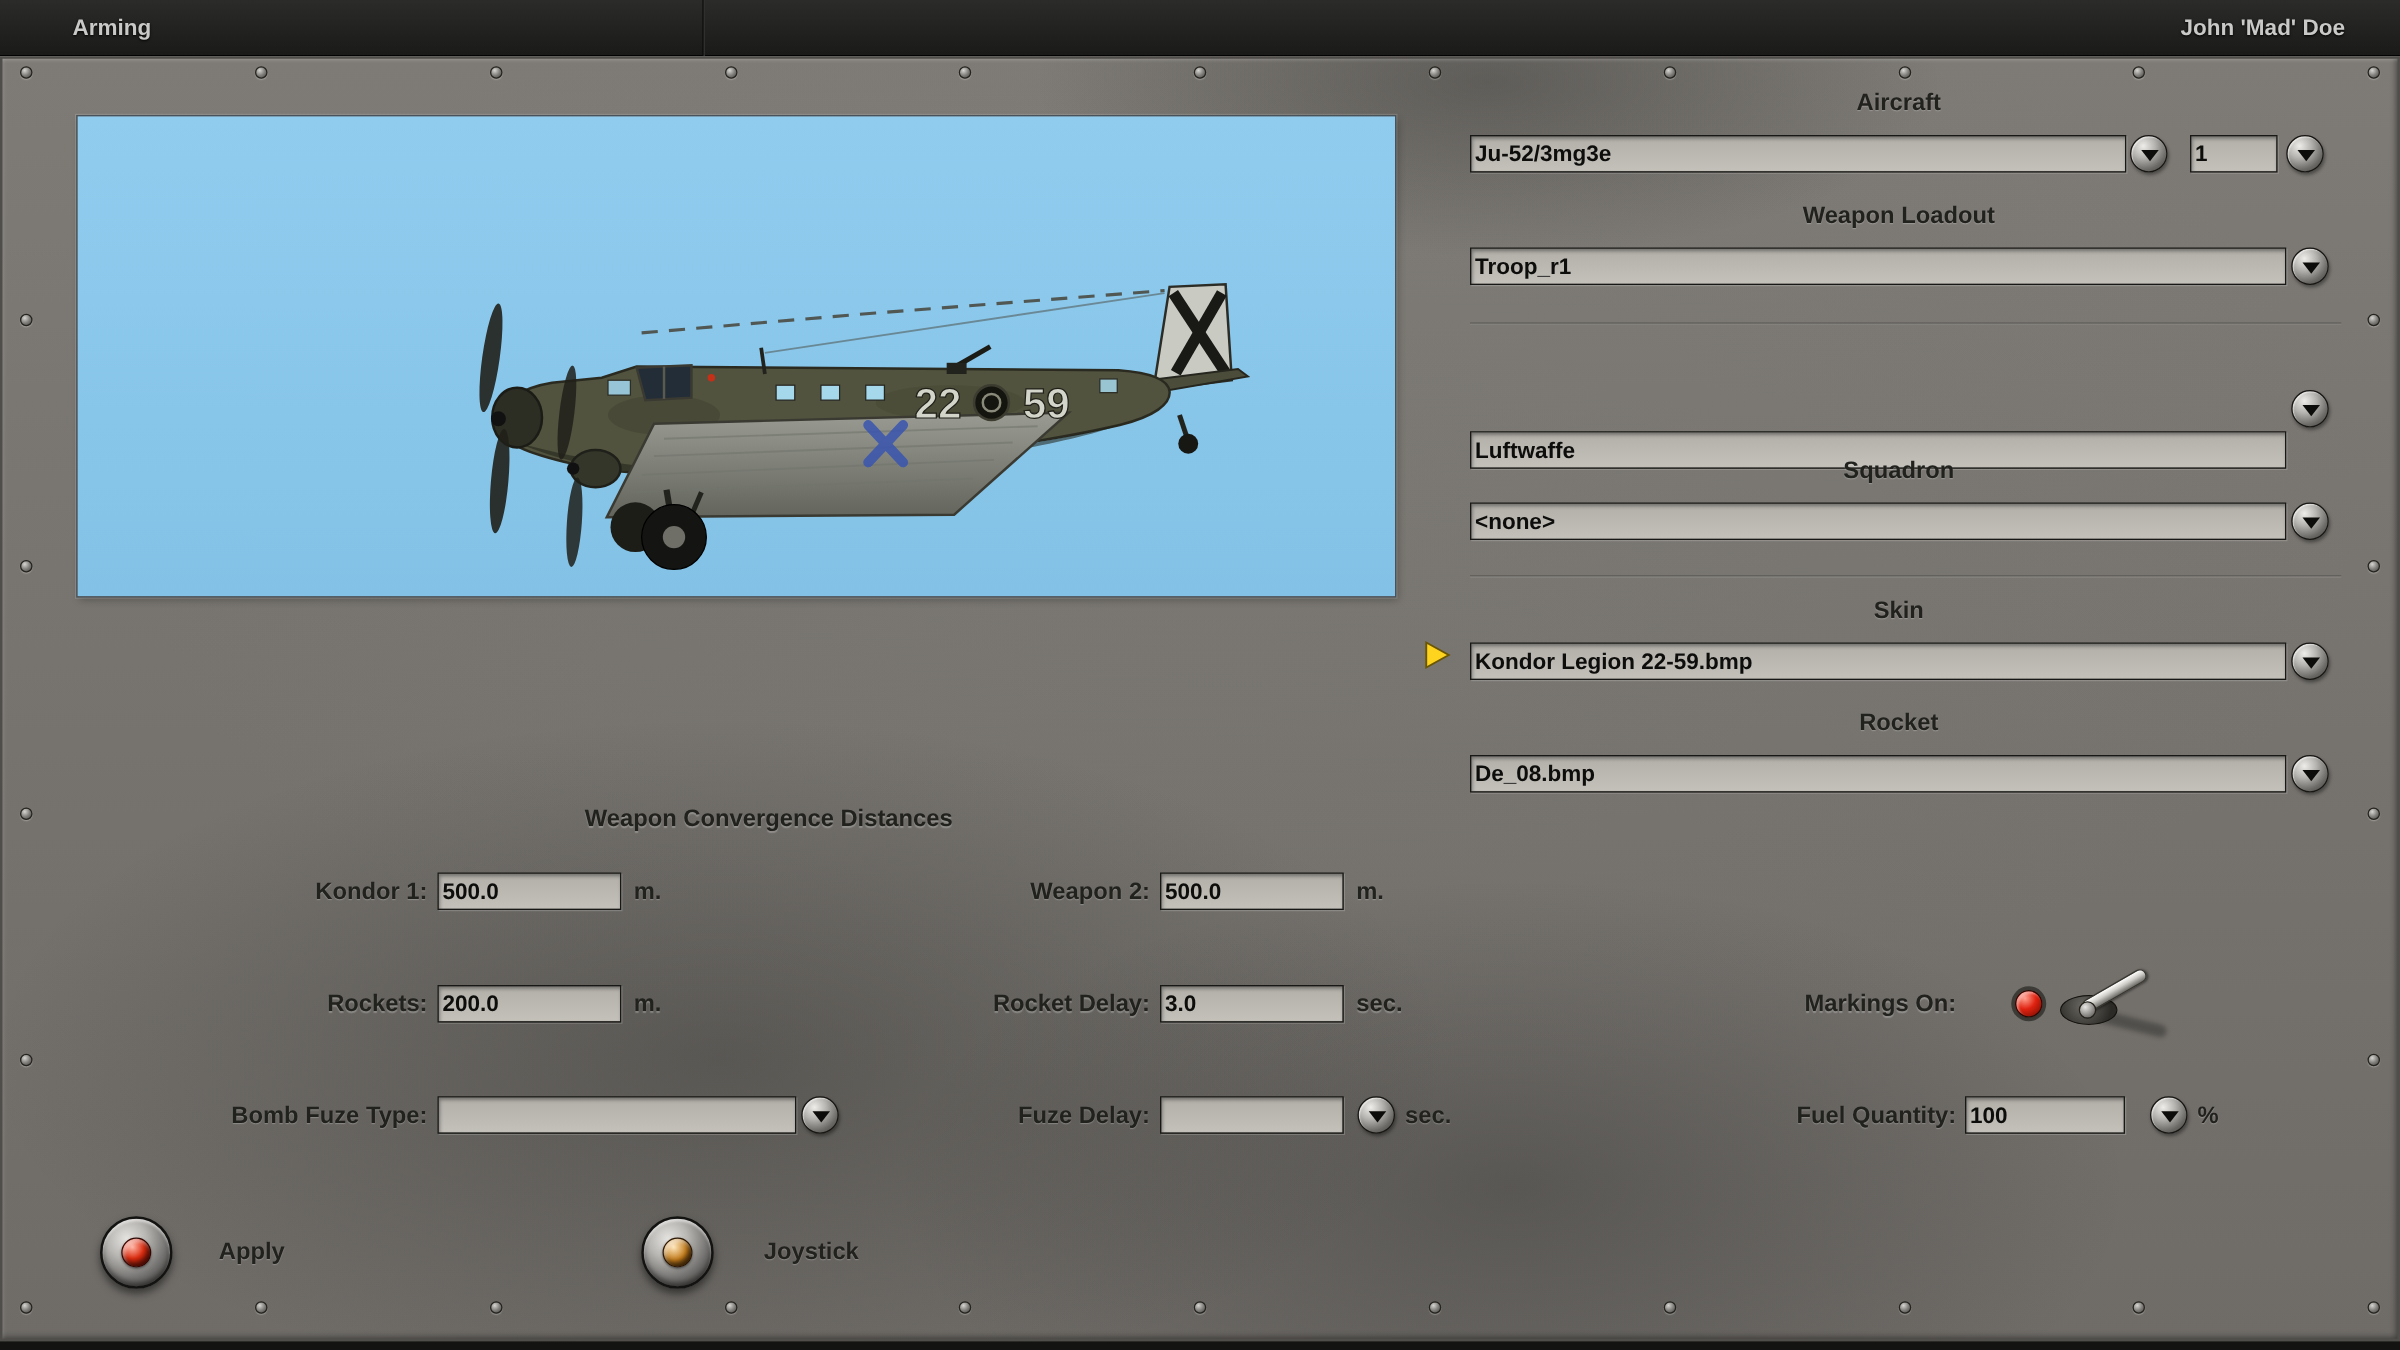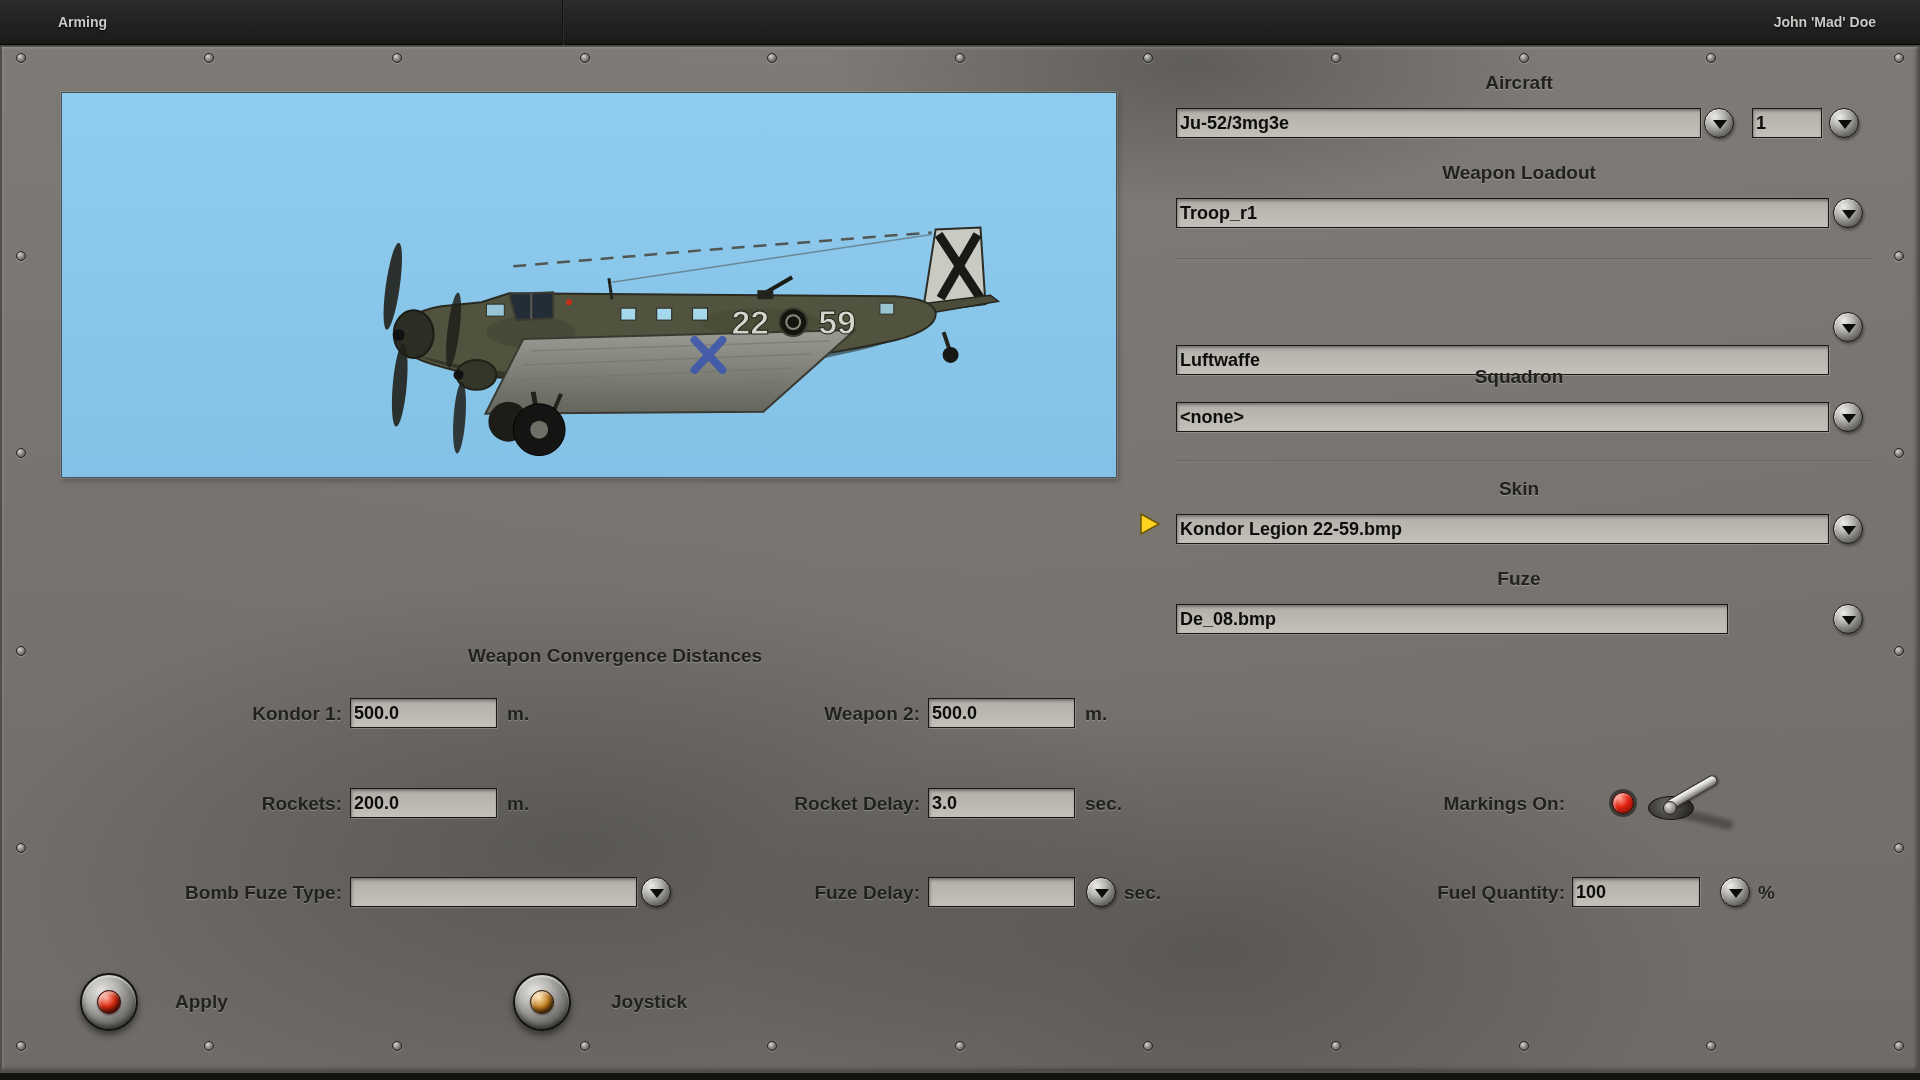--- a/index.html
+++ b/index.html
@@ -5,21 +5,21 @@
   * { box-sizing: border-box; }
   html,body { margin:0; padding:0; background:#111; }
   body { font-family:"Liberation Sans", sans-serif; }
   #screen { position:relative; width:1920px; height:1080px; overflow:hidden; background:#7a7772; }
   .abs { position:absolute; }
 
   
   #topbar { left:0; top:0; width:1920px; height:45px;
     background:linear-gradient(180deg,#2b2b29,#1a1a18);
     border-bottom:1px solid #030303; }
-  .tb-text { font-size:14px; font-weight:bold; color:#c9c9c7; line-height:45px;
+  .tb-text { font-size:18px; font-weight:bold; color:#c9c9c7; line-height:45px;
     text-shadow:0 1px 2px #000; white-space:nowrap; }
   #tb-divider { left:562px; top:0; width:2px; height:45px;
     background:linear-gradient(90deg,#060606,#3a3a38); }
 
   
   #panel { left:0; top:45px; width:1920px; height:1028px;
     background:
       radial-gradient(ellipse 900px 420px at 30% 78%, rgba(32,32,28,0.30), transparent 65%),
       radial-gradient(ellipse 760px 380px at 63% 88%, rgba(28,28,26,0.28), transparent 65%),
       radial-gradient(ellipse 520px 200px at 62% 2%, rgba(24,24,22,0.30), transparent 70%),
@@ -229,22 +229,22 @@
   <div class="abs lab c" style="left:1176px;top:478px;width:686px;">Skin</div>
   <div class="abs fld" style="left:1176px;top:514px;width:653px;">Kondor Legion 22-59.bmp</div>
   <div class="abs orb" style="left:1833px;top:514px;">
       <i class="tri"></i>
     </div>
 
   <svg class="abs" style="left:1138px;top:512px;" width="24" height="24">
     <polygon points="3,2 21,12 3,22" fill="#ffd41e" stroke="#6a5500" stroke-width="1.5"></polygon>
   </svg>
 
-  <div class="abs lab c" style="left:1176px;top:568px;width:686px;">Fuze</div>
-  <div class="abs fld" style="left:1176px;top:604px;width:552px;">De_08.bmp</div>
+  <div class="abs lab c" style="left:1176px;top:568px;width:686px;">Rocket</div>
+  <div class="abs fld" style="left:1176px;top:604px;width:653px;">De_08.bmp</div>
   <div class="abs orb" style="left:1833px;top:604px;">
       <i class="tri"></i>
     </div>
 
   <div class="abs lab c" style="left:350px;top:645px;width:530px;">Weapon Convergence Distances</div>
 
   <div class="abs lab r" style="left:142px;top:703px;width:200px;">Kondor 1:</div>
   <input class="abs fld" style="left: 350px; top: 698px; width: 147px;" value="500.0">
   <div class="abs lab" style="left:507px;top:703px;">m.</div>
 

